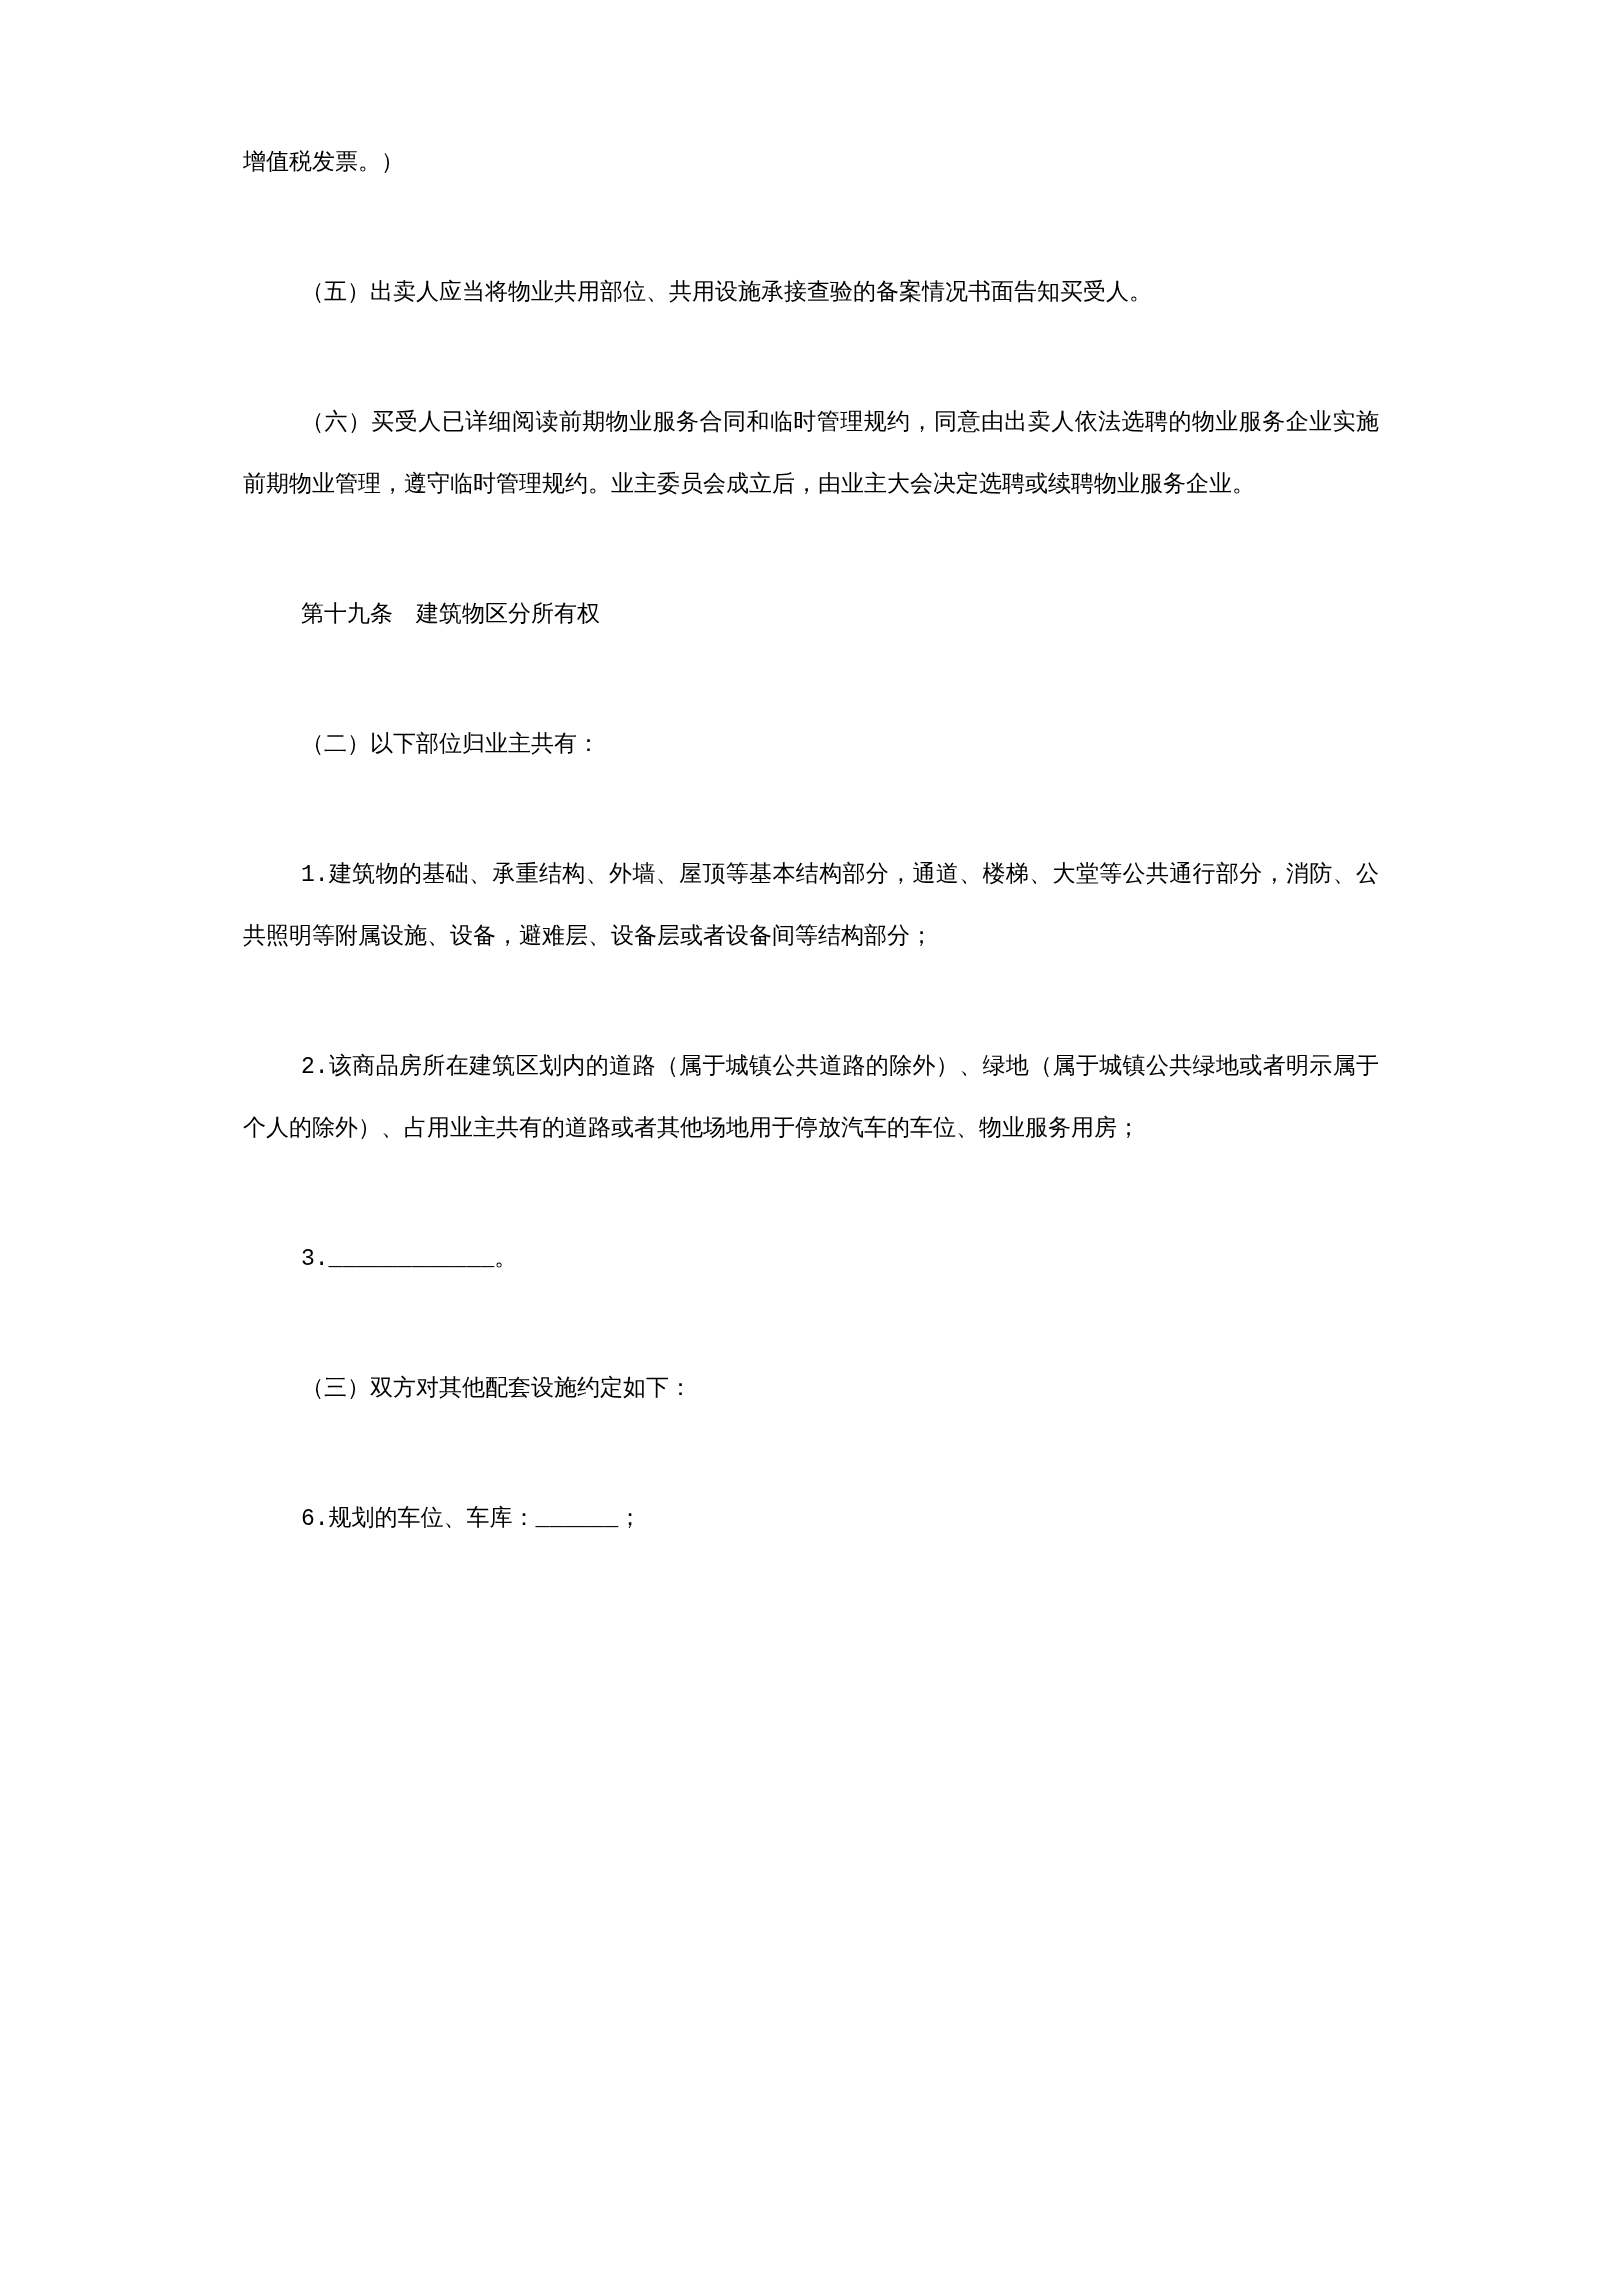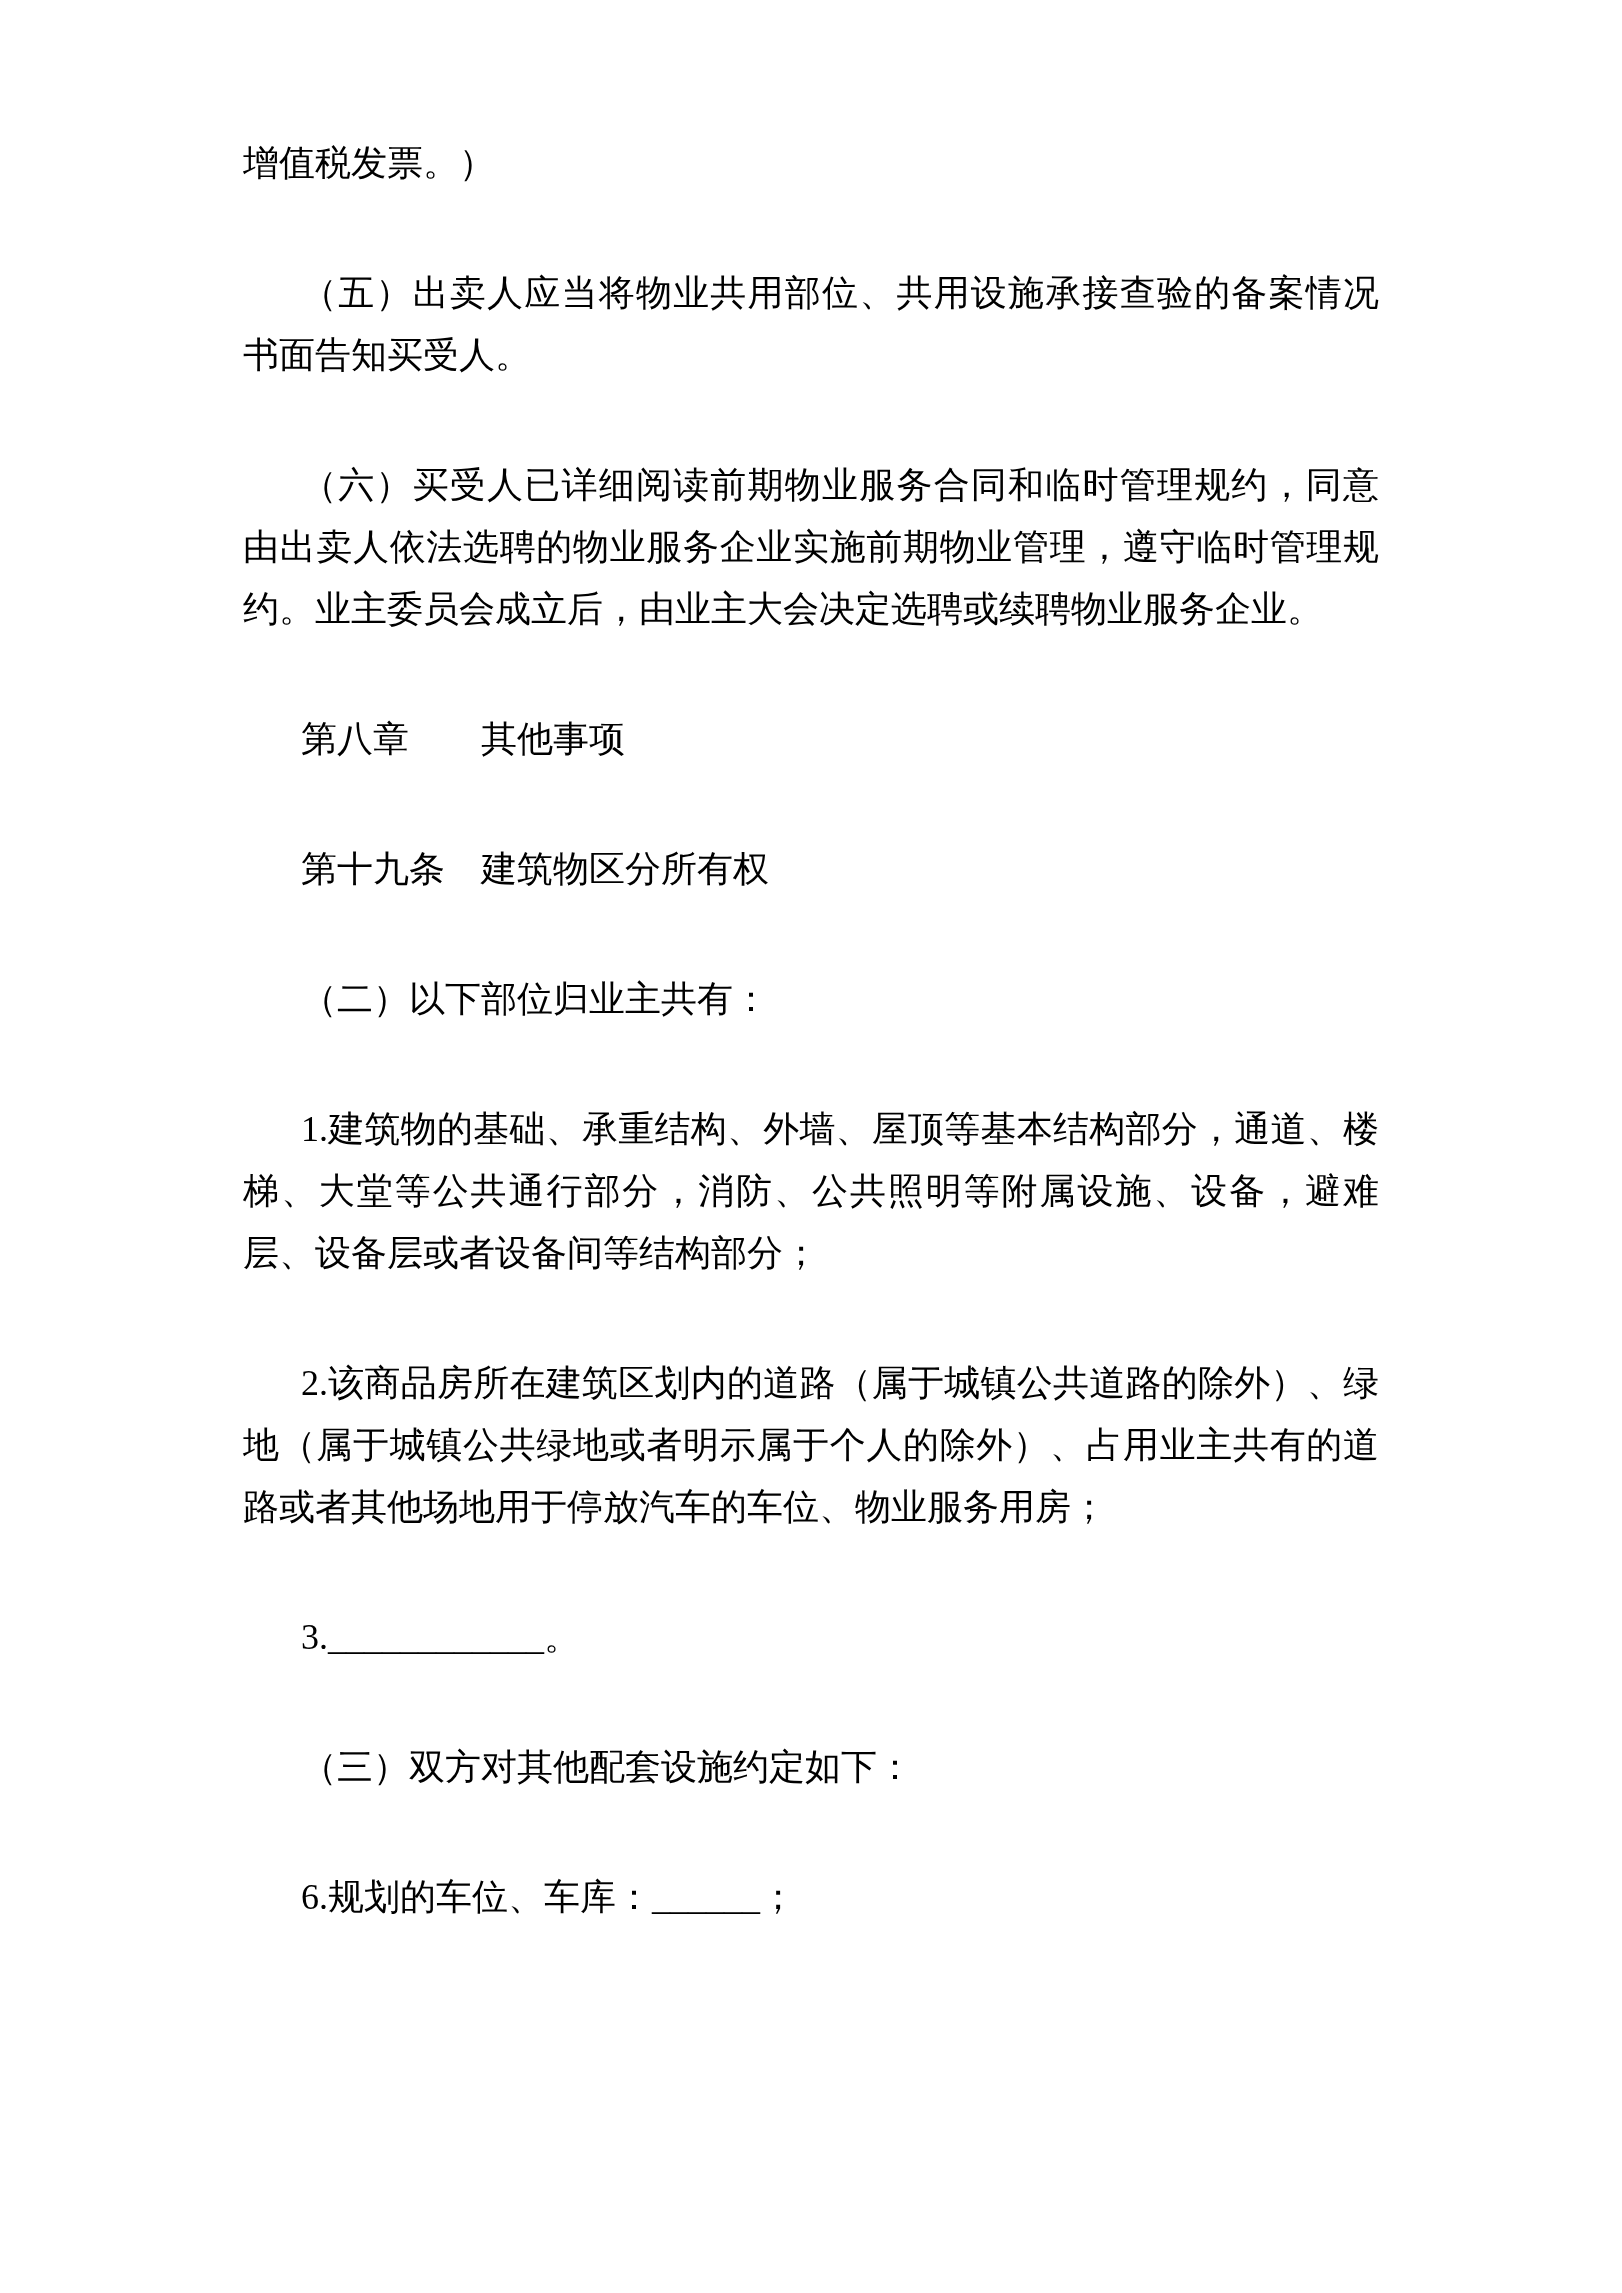--- a/index.html
+++ b/index.html
@@ -15,41 +15,41 @@
   }
   .page {
     box-sizing: border-box;
     width: 1623px;
     height: 2294px;
     padding: 132px 244px 0 243px;
     overflow: hidden;
     background: #ffffff;
   }
   .para {
-    font-size: 36px;
+    font-size: 23px;
     line-height: 62px;
     margin: 0 0 68px 0;
     text-align: justify;
     text-justify: inter-character;
     text-indent: 58px;
     word-break: break-all;
     white-space: pre-wrap;
+    font-family: Liberation Mono, monospace;
   }
   .para.no-indent {
     text-indent: 0;
   }
 </style>
 </head>
 <body>
 
 <div class="page">
   <p class="para no-indent">增值税发票。）</p>
   <p class="para">（五）出卖人应当将物业共用部位、共用设施承接查验的备案情况书面告知买受人。</p>
   <p class="para">（六）买受人已详细阅读前期物业服务合同和临时管理规约，同意由出卖人依法选聘的物业服务企业实施前期物业管理，遵守临时管理规约。业主委员会成立后，由业主大会决定选聘或续聘物业服务企业。</p>
-  <p class="para">第八章　　其他事项</p>
   <p class="para">第十九条　建筑物区分所有权</p>
   <p class="para">（二）以下部位归业主共有：</p>
   <p class="para">1.建筑物的基础、承重结构、外墙、屋顶等基本结构部分，通道、楼梯、大堂等公共通行部分，消防、公共照明等附属设施、设备，避难层、设备层或者设备间等结构部分；</p>
   <p class="para">2.该商品房所在建筑区划内的道路（属于城镇公共道路的除外）、绿地（属于城镇公共绿地或者明示属于个人的除外）、占用业主共有的道路或者其他场地用于停放汽车的车位、物业服务用房；</p>
   <p class="para">3.____________。</p>
   <p class="para">（三）双方对其他配套设施约定如下：</p>
   <p class="para">6.规划的车位、车库：______；</p>
 </div>
 
 

